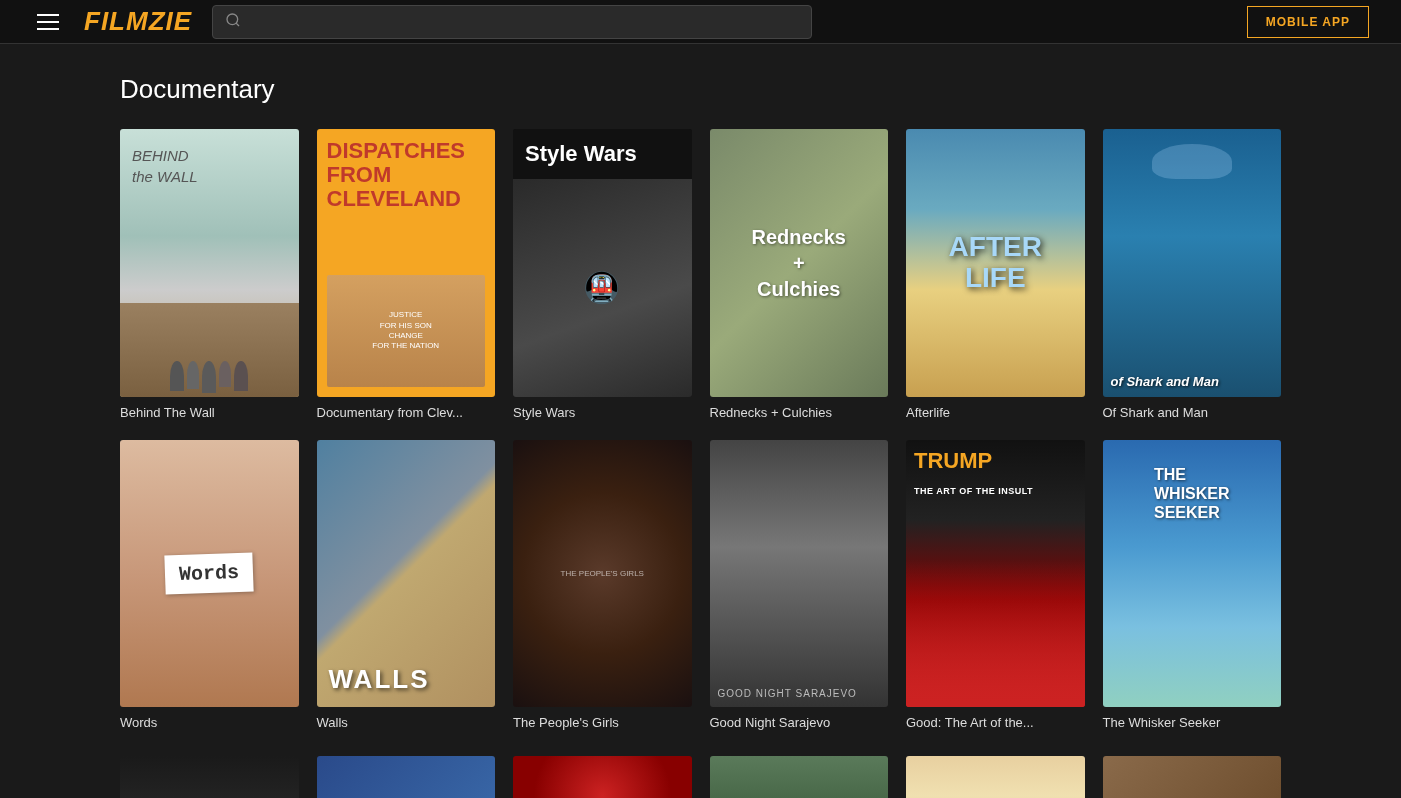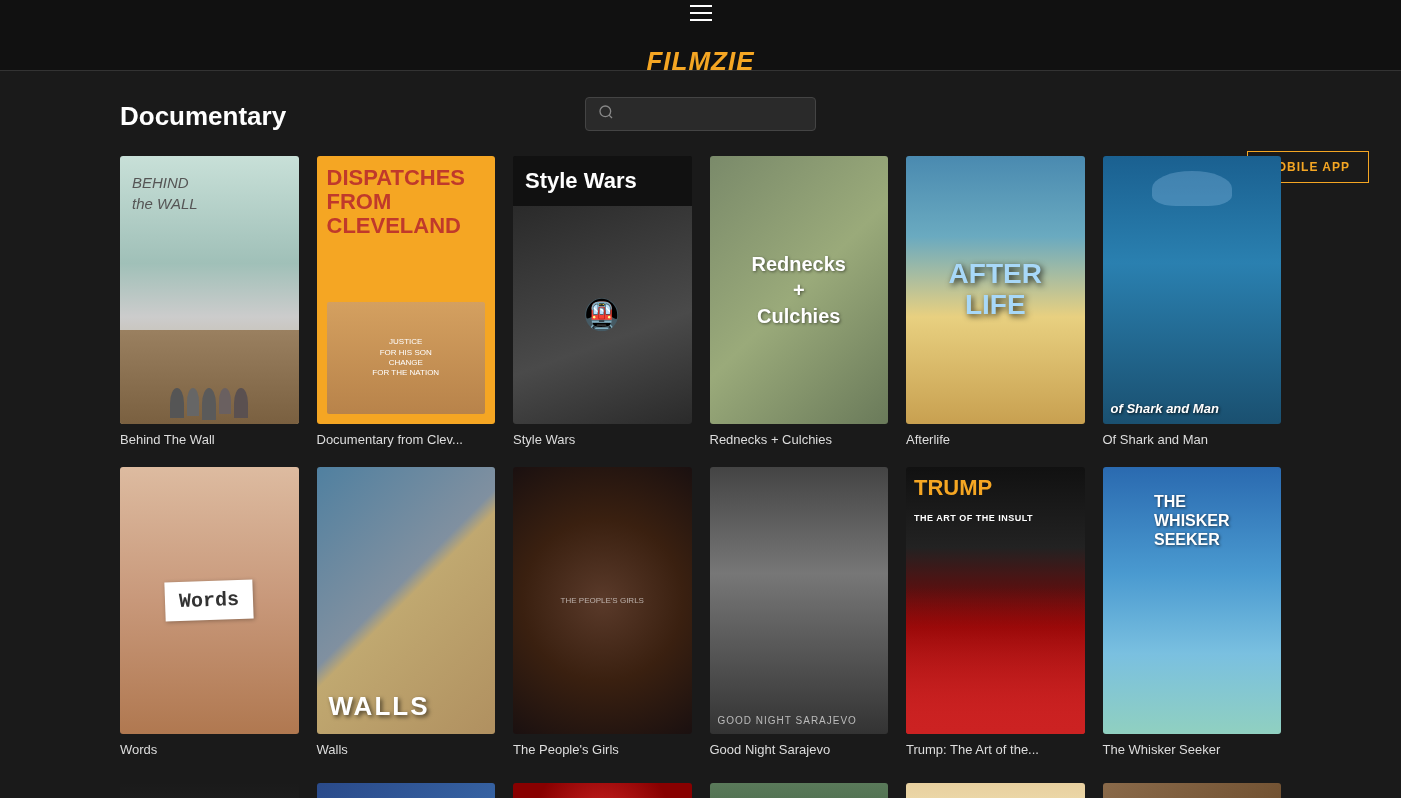--- a/index.html
+++ b/index.html
@@ -9,25 +9,24 @@
       font-family: Arial, sans-serif;
       min-height: 798px;
       width: 1401px;
     }
 
     
     header {
       display: flex;
       align-items: center;
       padding: 0 32px;
-      height: 71px;
+      height: 44px;
       background: #111;
       border-bottom: 1px solid #333;
       gap: 20px;
-      flex-direction: column;
     }
     .hamburger {
       cursor: pointer;
       display: flex;
       flex-direction: column;
       gap: 5px;
       padding: 5px;
     }
     .hamburger span {
       display: block;
@@ -78,21 +77,21 @@
       cursor: pointer;
       text-transform: uppercase;
     }
 
     
     main {
       padding: 30px 120px 20px 120px;
     }
     .section-title {
       font-size: 26px;
-      font-weight: 700;
+      font-weight: 400;
       color: #fff;
       margin-bottom: 24px;
     }
 
     
     .movies-grid {
       display: grid;
       grid-template-columns: repeat(6, 1fr);
       gap: 18px 18px;
       margin-bottom: 24px;
@@ -340,21 +339,21 @@
     </div>
 
     <div class="movie-card">
       <div class="movie-poster">
         <div class="movie-poster-inner" style="background:linear-gradient(to bottom,#111 0%,#222 30%,#880000 60%,#cc2222 100%);display:flex;flex-direction:column;padding:10px 8px;position:relative;">
           <div style="color:#f5a623;font-size:22px;font-weight:900;text-transform:uppercase;line-height:1;">TRUMP</div>
           <div style="color:#fff;font-size:9px;font-weight:700;text-transform:uppercase;letter-spacing:0.5px;margin-top:14px;">THE ART OF THE INSULT</div>
           <div style="position:absolute;bottom:0;left:0;right:0;height:55%;background:linear-gradient(to top,#cc2222,transparent);"></div>
         </div>
       </div>
-      <div class="movie-title">Trump: The Art of the...</div>
+      <div class="movie-title">Good: The Art of the...</div>
     </div>
 
     <div class="movie-card">
       <div class="movie-poster">
         <div class="movie-poster-inner" style="background:linear-gradient(to bottom,#2a6ab0 0%,#4a9ad0 40%,#7ac0e0 70%,#90d0c0 100%);display:flex;flex-direction:column;padding:25px 8px;align-items:center;">
           <div style="color:#fff;font-size:16px;font-weight:900;text-transform:uppercase;line-height:1.2;text-shadow:1px 1px 3px rgba(0,0,0,0.6);">THE<br>WHISKER<br>SEEKER</div>
         </div>
       </div>
       <div class="movie-title">The Whisker Seeker</div>
     </div>

